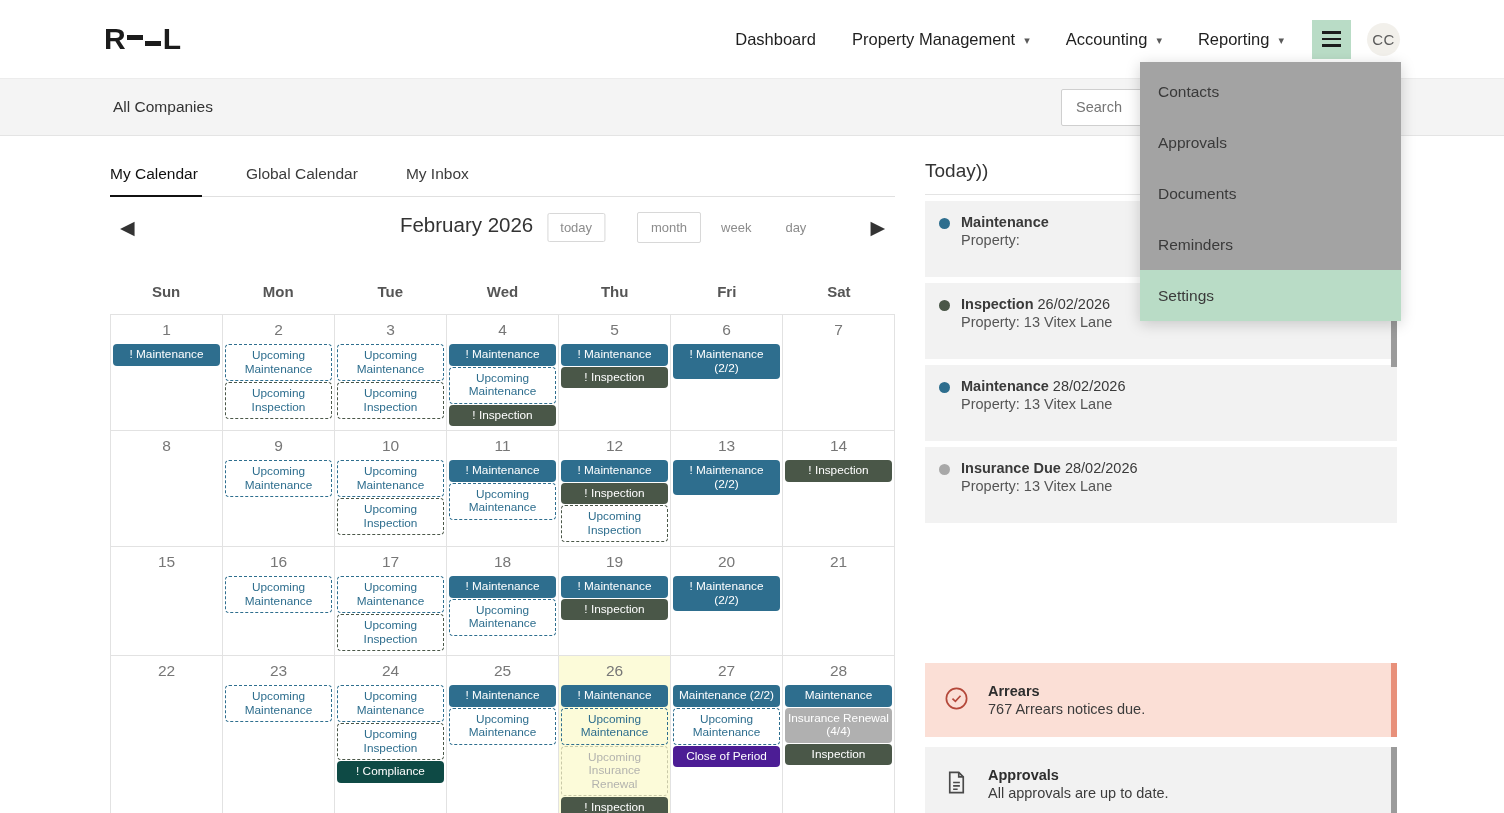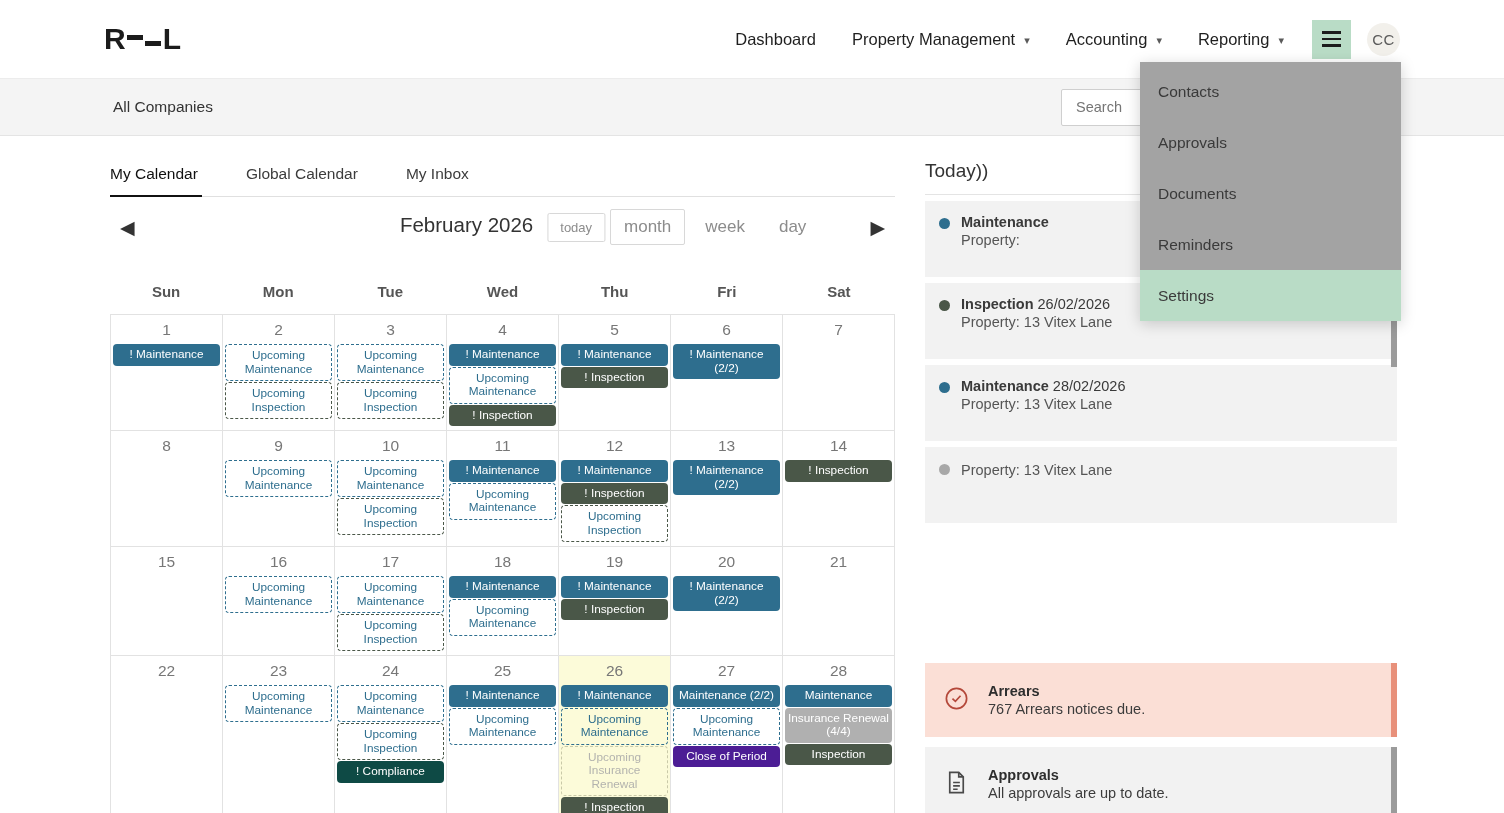--- a/index.html
+++ b/index.html
@@ -88,21 +88,21 @@
   .caltoolbar { display:flex; align-items:center; height:60px; position:relative; }
   .arrow { font-size:19px; color:#333; cursor:pointer; padding:4px 10px; }
   .arrow.right { margin-left:auto; }
   .calmid { position:absolute; left:50%; transform:translateX(-50%); display:flex; align-items:flex-start; gap:14px; }
   .caltitle { font-size:20.5px; color:#333; font-weight:400; }
   .btn-outline {
     border:1px solid #d8d8d8; background:#fff; color:#8c8c8c; font-size:13px;
     padding:6px 12px; cursor:pointer; font-family:"Liberation Sans", sans-serif; border-radius:2px;
   }
   .views { margin-left:auto; margin-right:40px; display:flex; align-items:center; gap:6px; }
-  .viewbtn { font-size:17px; color:#8c8c8c; padding:7px 13px; cursor:pointer; border:1px solid transparent; border-radius:2px; }
+  .viewbtn { font-size:13px; color:#8c8c8c; padding:7px 13px; cursor:pointer; border:1px solid transparent; border-radius:2px; }
   .viewbtn.active { border-color:#d8d8d8; background:#fff; }
 
   
   .caldow { display:grid; grid-template-columns:repeat(7,1fr); margin-top:20px; }
   .dow { text-align:center; font-size:15px; font-weight:bold; color:#555; padding:6px 0 14px; }
   .calgrid { border-top:1px solid #e2e2e2; border-left:1px solid #e2e2e2; }
   .calrow { display:grid; grid-template-columns:repeat(7,1fr); }
   .cell {
     border-right:1px solid #e2e2e2; border-bottom:1px solid #e2e2e2;
     min-height:107px; padding:0 0 3px 0; position:relative; background:#fff;
@@ -415,20 +415,21 @@
             <div class="tl-item">
               <span class="tl-dot" style="background: rgb(46, 110, 142);"></span>
               <div class="tl-body">
                 <div class="tl-head"><b>Maintenance</b><span> 28/02/2026</span></div>
                 <div class="tl-sub">Property: 13 Vitex Lane</div>
               </div>
             </div>
             <div class="tl-item">
               <span class="tl-dot" style="background: rgb(168, 168, 168);"></span>
               <div class="tl-body">
+                <div class="tl-head"><b>Insurance Due</b><span> 28/02/2026</span></div>
                 <div class="tl-sub">Property: 13 Vitex Lane</div>
               </div>
             </div>
           </div>
         <div class="scrollbar">
           <div class="thumb"></div>
         </div>
       </div>
 
       <div class="bottomcards">

